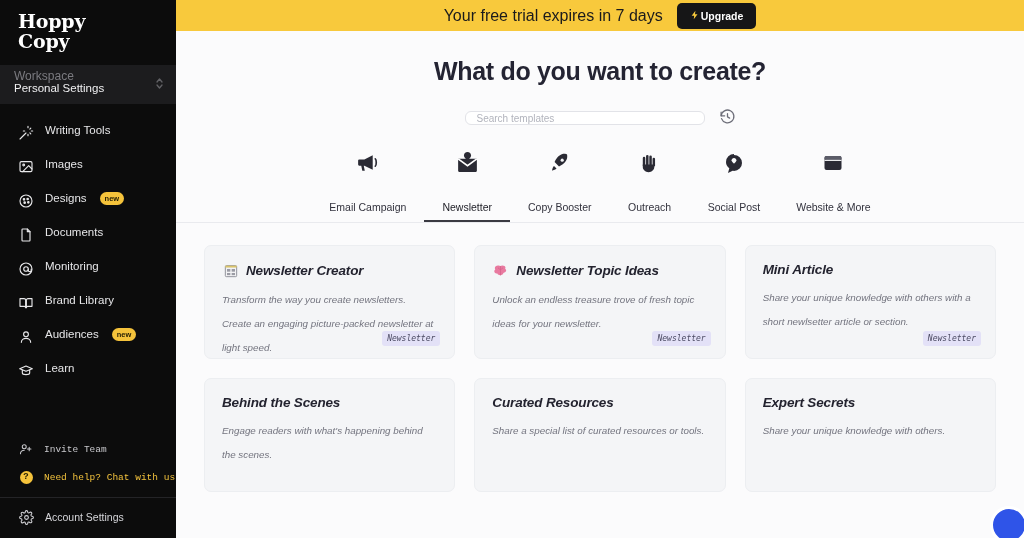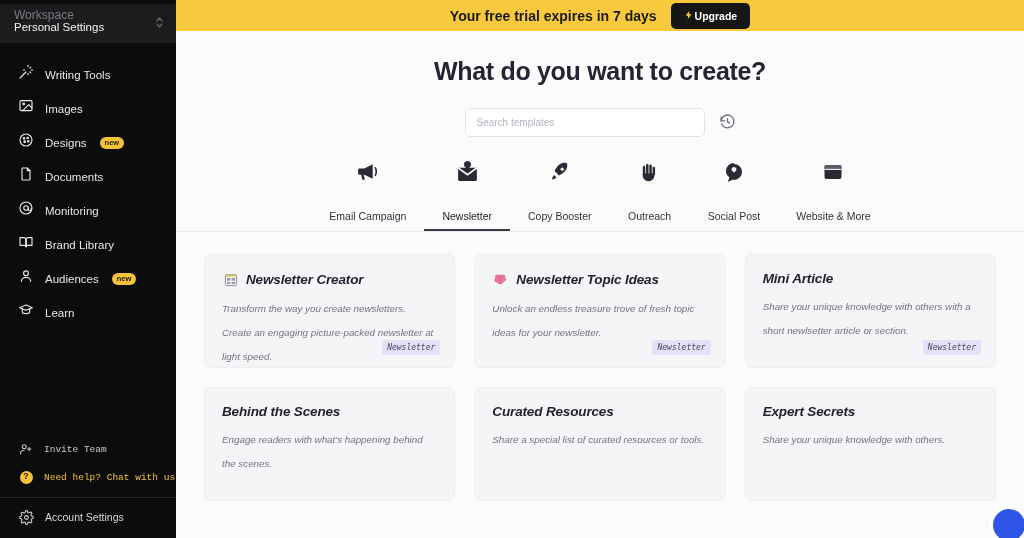--- a/index.html
+++ b/index.html
@@ -27,21 +27,21 @@
     background:#1c1c1e; margin:4px 0 0 0; padding:6px 12px 8px 14px;
     display:flex; align-items:center; justify-content:space-between;
     cursor:pointer;
   }
   .ws-label { font-size:12px; color:#7b7b80; line-height:10px; }
   .ws-name { font-size:11.5px; color:#f0f0f2; line-height:15px; }
   .ws-chev { display:flex; flex-direction:column; gap:1px; opacity:.55; }
 
   .nav { margin-top:12px; display:flex; flex-direction:column; }
   .nav-item {
-    display:flex; align-items:flex-end; gap:10px;
+    display:flex; align-items:flex-start; gap:10px;
     padding:8px 10px 8px 17px; cursor:pointer;
   }
   .nav-ico { width:18px; height:18px; flex:0 0 18px; display:flex; align-items:center; justify-content:center; }
   .nav-ico svg { display:block; }
   .nav-text { font-size:11.5px; color:#e6e6e8; white-space:nowrap; }
   .badge-new {
     background:#f6c game; }
   .badge-new {
     background:#f5c33b; color:#2a2205; font-size:7.5px; font-weight:700;
     border-radius:8px; padding:1.5px 5px 2px; line-height:9px; margin-left:3px;
@@ -63,40 +63,40 @@
   .acct { display:flex; align-items:center; gap:10px; padding:10px 10px 12px 17px; cursor:pointer; }
   .acct-text { font-size:10.5px; color:#d6d6da; }
 
   
   .main { flex:1 1 auto; height:538px; background:#fbfbfc; display:flex; flex-direction:column; overflow:hidden; }
 
   .trial {
     height:31px; background:#f8c93c; display:flex; align-items:center;
     justify-content:center; gap:14px; flex:0 0 31px;
   }
-  .trial-text { font-size:14px; font-weight:700; color:#1a1a1c; }
+  .trial-text { font-size:16px; font-weight:400; color:#1a1a1c; }
   .upgrade-btn {
     background:#161617; color:#fff; border:none; border-radius:5px;
     font-size:10.5px; font-weight:700; padding:6px 13px;
     display:flex; align-items:center; gap:1px; cursor:pointer;
     font-family:"Liberation Sans", sans-serif;
   }
 
   .content { flex:1 1 auto; overflow:hidden; display:flex; flex-direction:column; }
 
   .hero { padding:26px 0 0; text-align:center; }
   .hero h1 {
     font-size:25px; font-weight:700; color:#242433; letter-spacing:-0.3px;
   }
   .search-row {
     display:flex; align-items:center; justify-content:center;
     gap:14px; margin-top:22px;
   }
   .search-input {
-    width:240px; height:29px; border:1px solid #e2e3e8; border-radius:6px;
+    width:240px; height:14px; border:1px solid #e2e3e8; border-radius:6px;
     background:#fff; font-size:10px; color:#3a3a44; padding:0 11px;
     font-family:"Liberation Sans", sans-serif; outline:none;
   }
   .search-input::placeholder { color:#b2b4bd; }
   .hist-btn { background:none; border:none; cursor:pointer; display:flex; padding:0; }
 
   .tabs {
     display:flex; align-items:flex-end; justify-content:center;
     gap:0; margin-top:21px; padding-bottom:0;
   }
@@ -139,20 +139,26 @@
     cursor:pointer; z-index:5;
   }
 </style>
 </head>
 <body>
 
 <div class="app">
 
   <aside class="sidebar">
 
+    <div class="logo-wrap">
+      <div class="logo">
+        <span>Hoppy</span>
+        <span class="l2">Copy</span>
+      </div>
+    </div>
 
     <div class="ws-switch">
       <div>
         <div class="ws-label">Workspace</div>
         <div class="ws-name">Personal Settings</div>
       </div>
       <span class="ws-chev">
         <svg width="9" height="13" viewBox="0 0 9 13" fill="none" stroke="#9a9aa0" stroke-width="1.3" stroke-linecap="round" stroke-linejoin="round">
           <path d="M2 5L4.5 2L7 5"></path>
             <path d="M2 8L4.5 11L7 8"></path>

